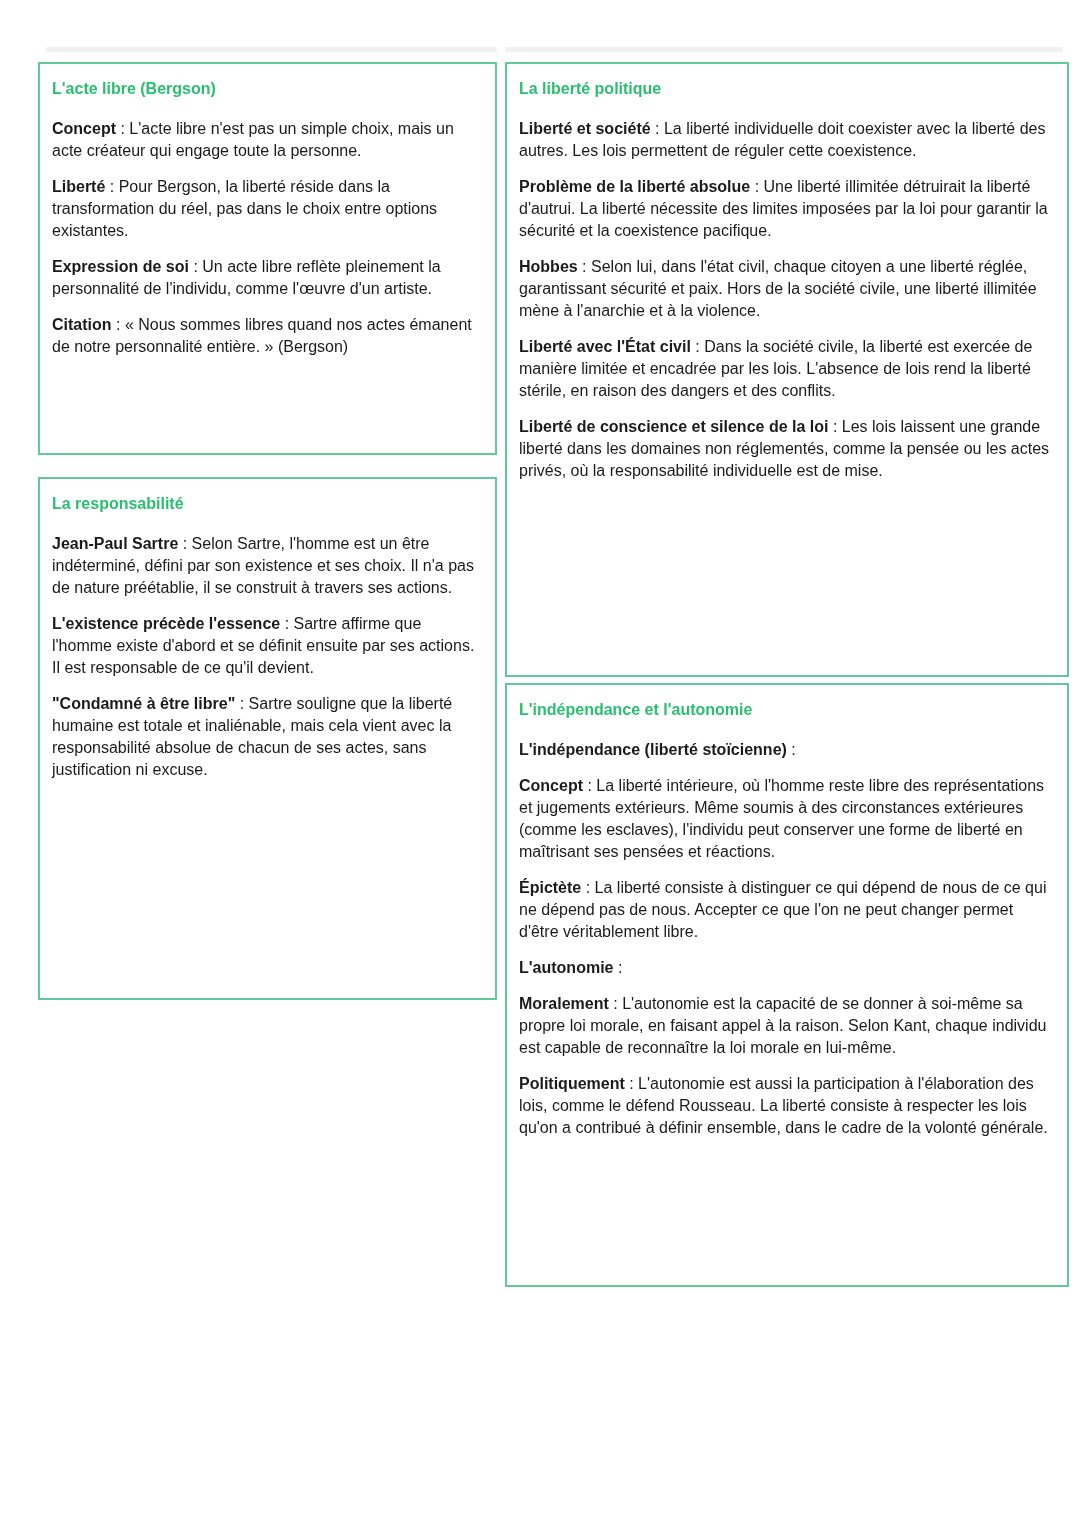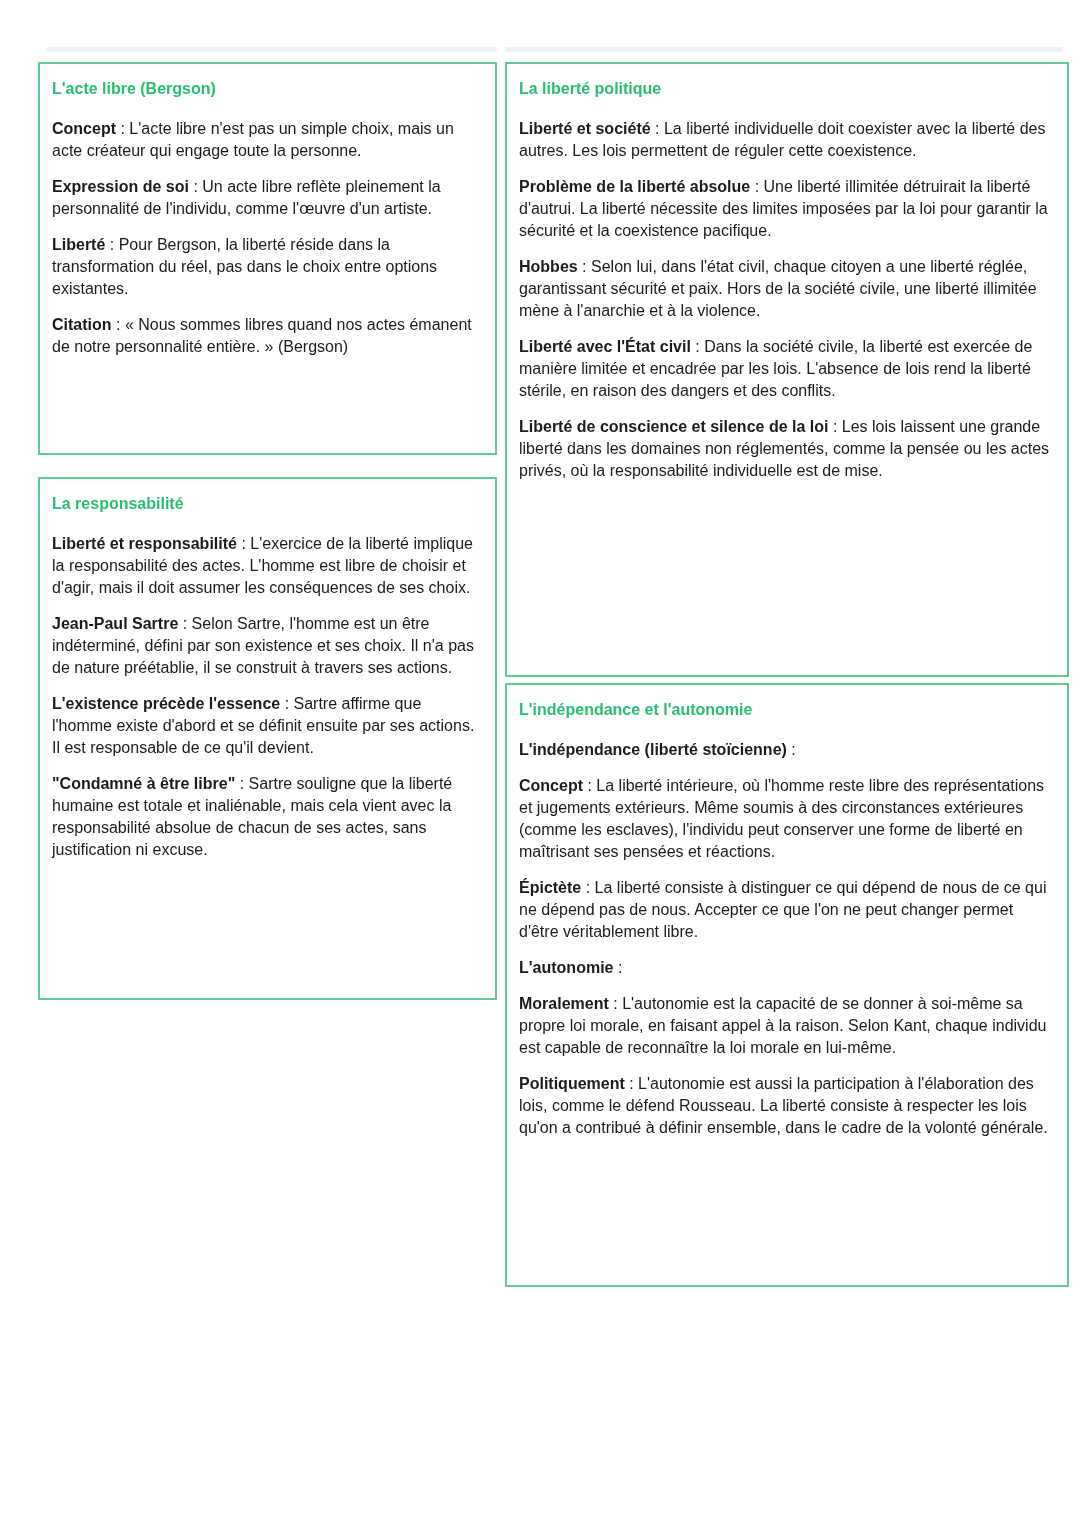--- a/index.html
+++ b/index.html
@@ -60,28 +60,27 @@
 <body>
 
 <div class="sheet">
 
   <div class="col col-left">
     <div class="page-artifact"></div>
 
     <section class="note-box" id="box-acte-libre">
       <h2>L'acte libre (Bergson)</h2>
       <p><strong>Concept</strong><span> : L'acte libre n'est pas un simple choix, mais un acte créateur qui engage toute la personne.</span></p>
+      <p><strong>Liberté</strong><span> : Pour Bergson, la liberté réside dans la transformation du réel, pas dans le choix entre options existantes.</span></p>
       <p><strong>Expression de soi</strong><span> : Un acte libre reflète pleinement la personnalité de l'individu, comme l'œuvre d'un artiste.</span></p>
-      <p><strong>Liberté</strong><span> : Pour Bergson, la liberté réside dans la transformation du réel, pas dans le choix entre options existantes.</span></p>
       <p><strong>Citation</strong><span> : « Nous sommes libres quand nos actes émanent de notre personnalité entière. » (Bergson)</span></p>
     </section>
 
     <section class="note-box" id="box-responsabilite">
       <h2>La responsabilité</h2>
-      <p><strong>Liberté et responsabilité</strong><span> : L'exercice de la liberté implique la responsabilité des actes. L'homme est libre de choisir et d'agir, mais il doit assumer les conséquences de ses choix.</span></p>
       <p><strong>Jean-Paul Sartre</strong><span> : Selon Sartre, l'homme est un être indéterminé, défini par son existence et ses choix. Il n'a pas de nature préétablie, il se construit à travers ses actions.</span></p>
       <p><strong>L'existence précède l'essence</strong><span> : Sartre affirme que l'homme existe d'abord et se définit ensuite par ses actions. Il est responsable de ce qu'il devient.</span></p>
       <p><strong>"Condamné à être libre"</strong><span> : Sartre souligne que la liberté humaine est totale et inaliénable, mais cela vient avec la responsabilité absolue de chacun de ses actes, sans justification ni excuse.</span></p>
     </section>
   </div>
 
   <div class="col col-right">
     <div class="page-artifact"></div>
 
     <section class="note-box" id="box-liberte-politique">

